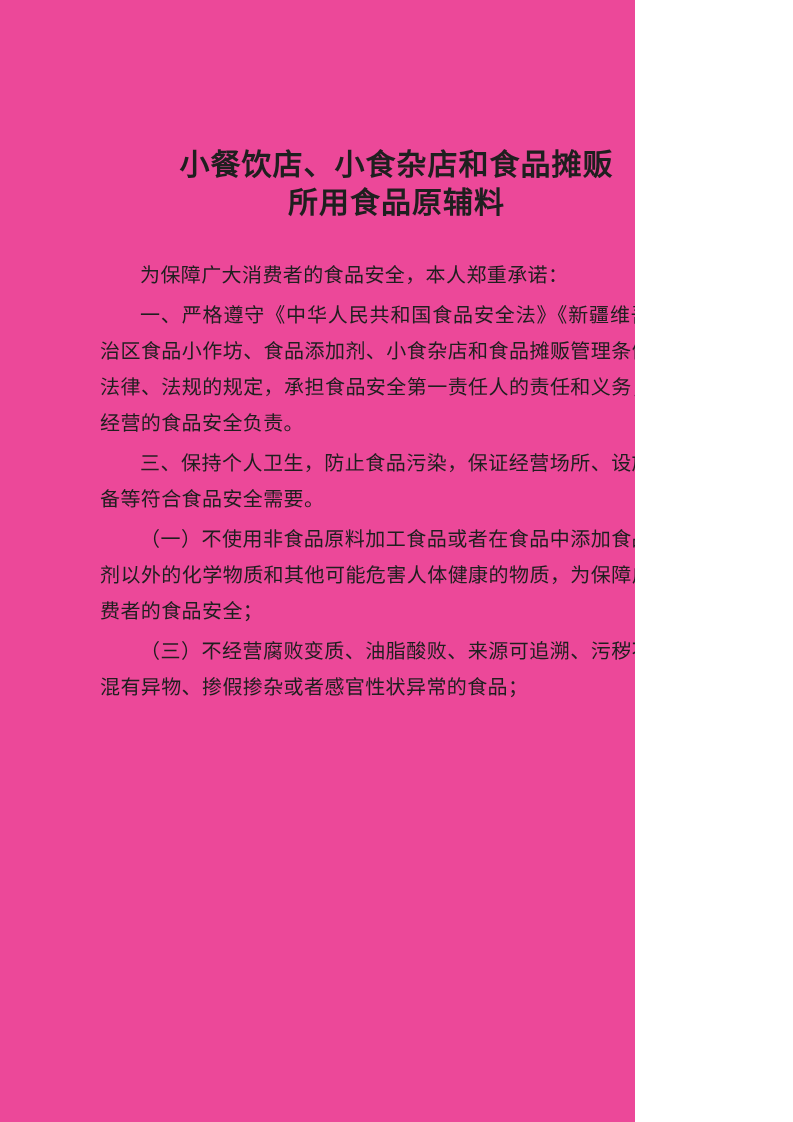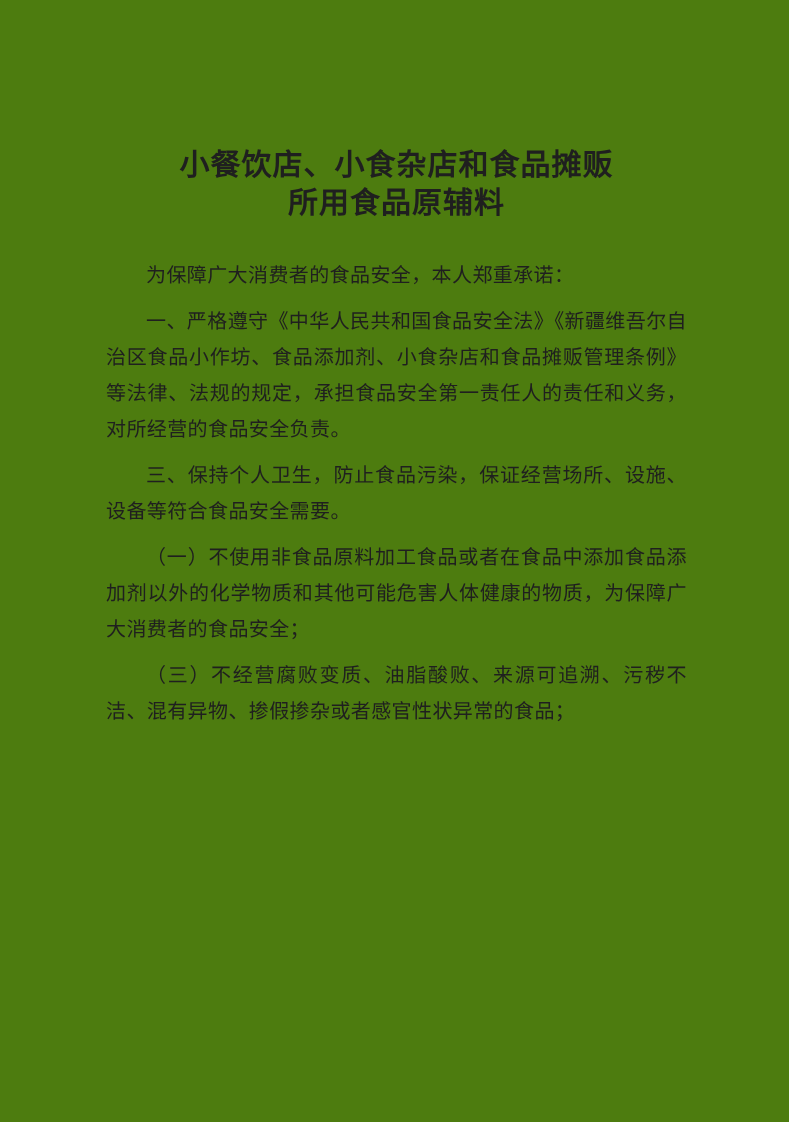--- a/index.html
+++ b/index.html
@@ -2,23 +2,23 @@
 <html lang="zh-CN"><head>
 <meta charset="utf-8">
 <style>
   html, body {
     margin: 0;
     padding: 0;
     background: #ffffff;
   }
   .page {
     position: relative;
-    width: 789px;
+    width: 635px;
     height: 1122px;
-    background: #4d7c0f;
+    background: #ec4899;
     overflow: hidden;
     font-family: "Liberation Serif", "DejaVu Serif", serif;
     color: #1f1f1f;
   }
   .doc {
     position: absolute;
     left: 96px;
     top: 146px;
     width: 601px;
   }
@@ -26,21 +26,21 @@
     text-align: center;
     font-size: 30px;
     font-weight: 700;
     line-height: 38px;
     letter-spacing: 1px;
   }
   .doc-body {
     margin-top: 35px;
   }
   .doc-body p {
-    margin: 10px;
+    margin: 4px;
     font-size: 20px;
     line-height: 36px;
     text-align: justify;
     text-indent: 2em;
     letter-spacing: 0.4px;
     word-break: break-all;
   }
 </style>
 </head>
 <body>

